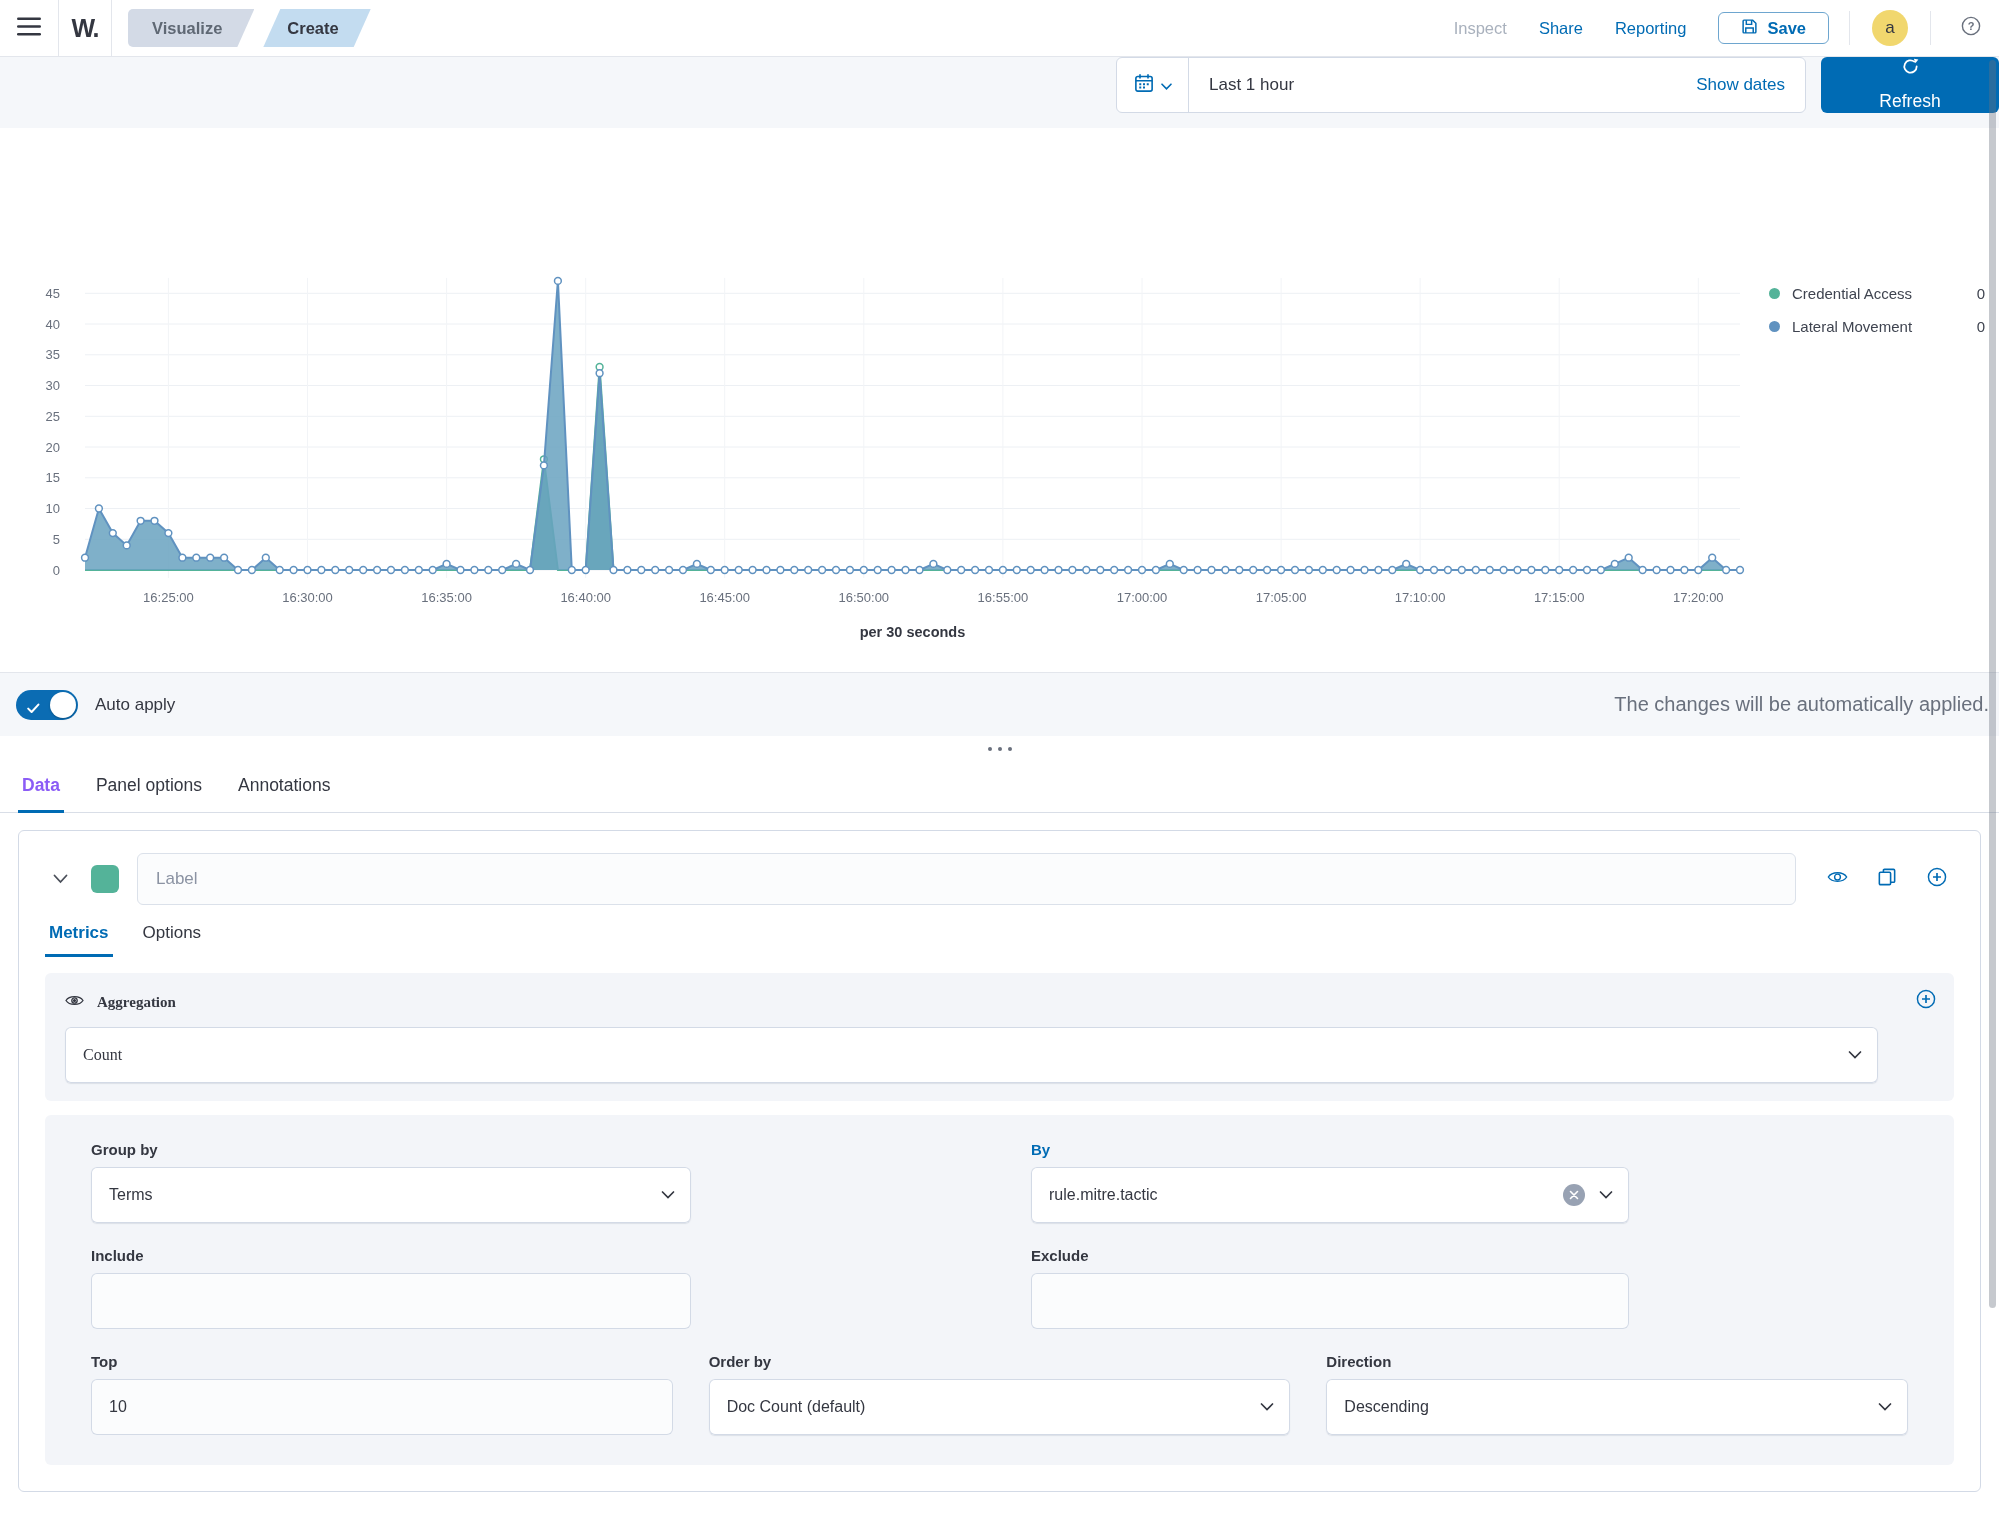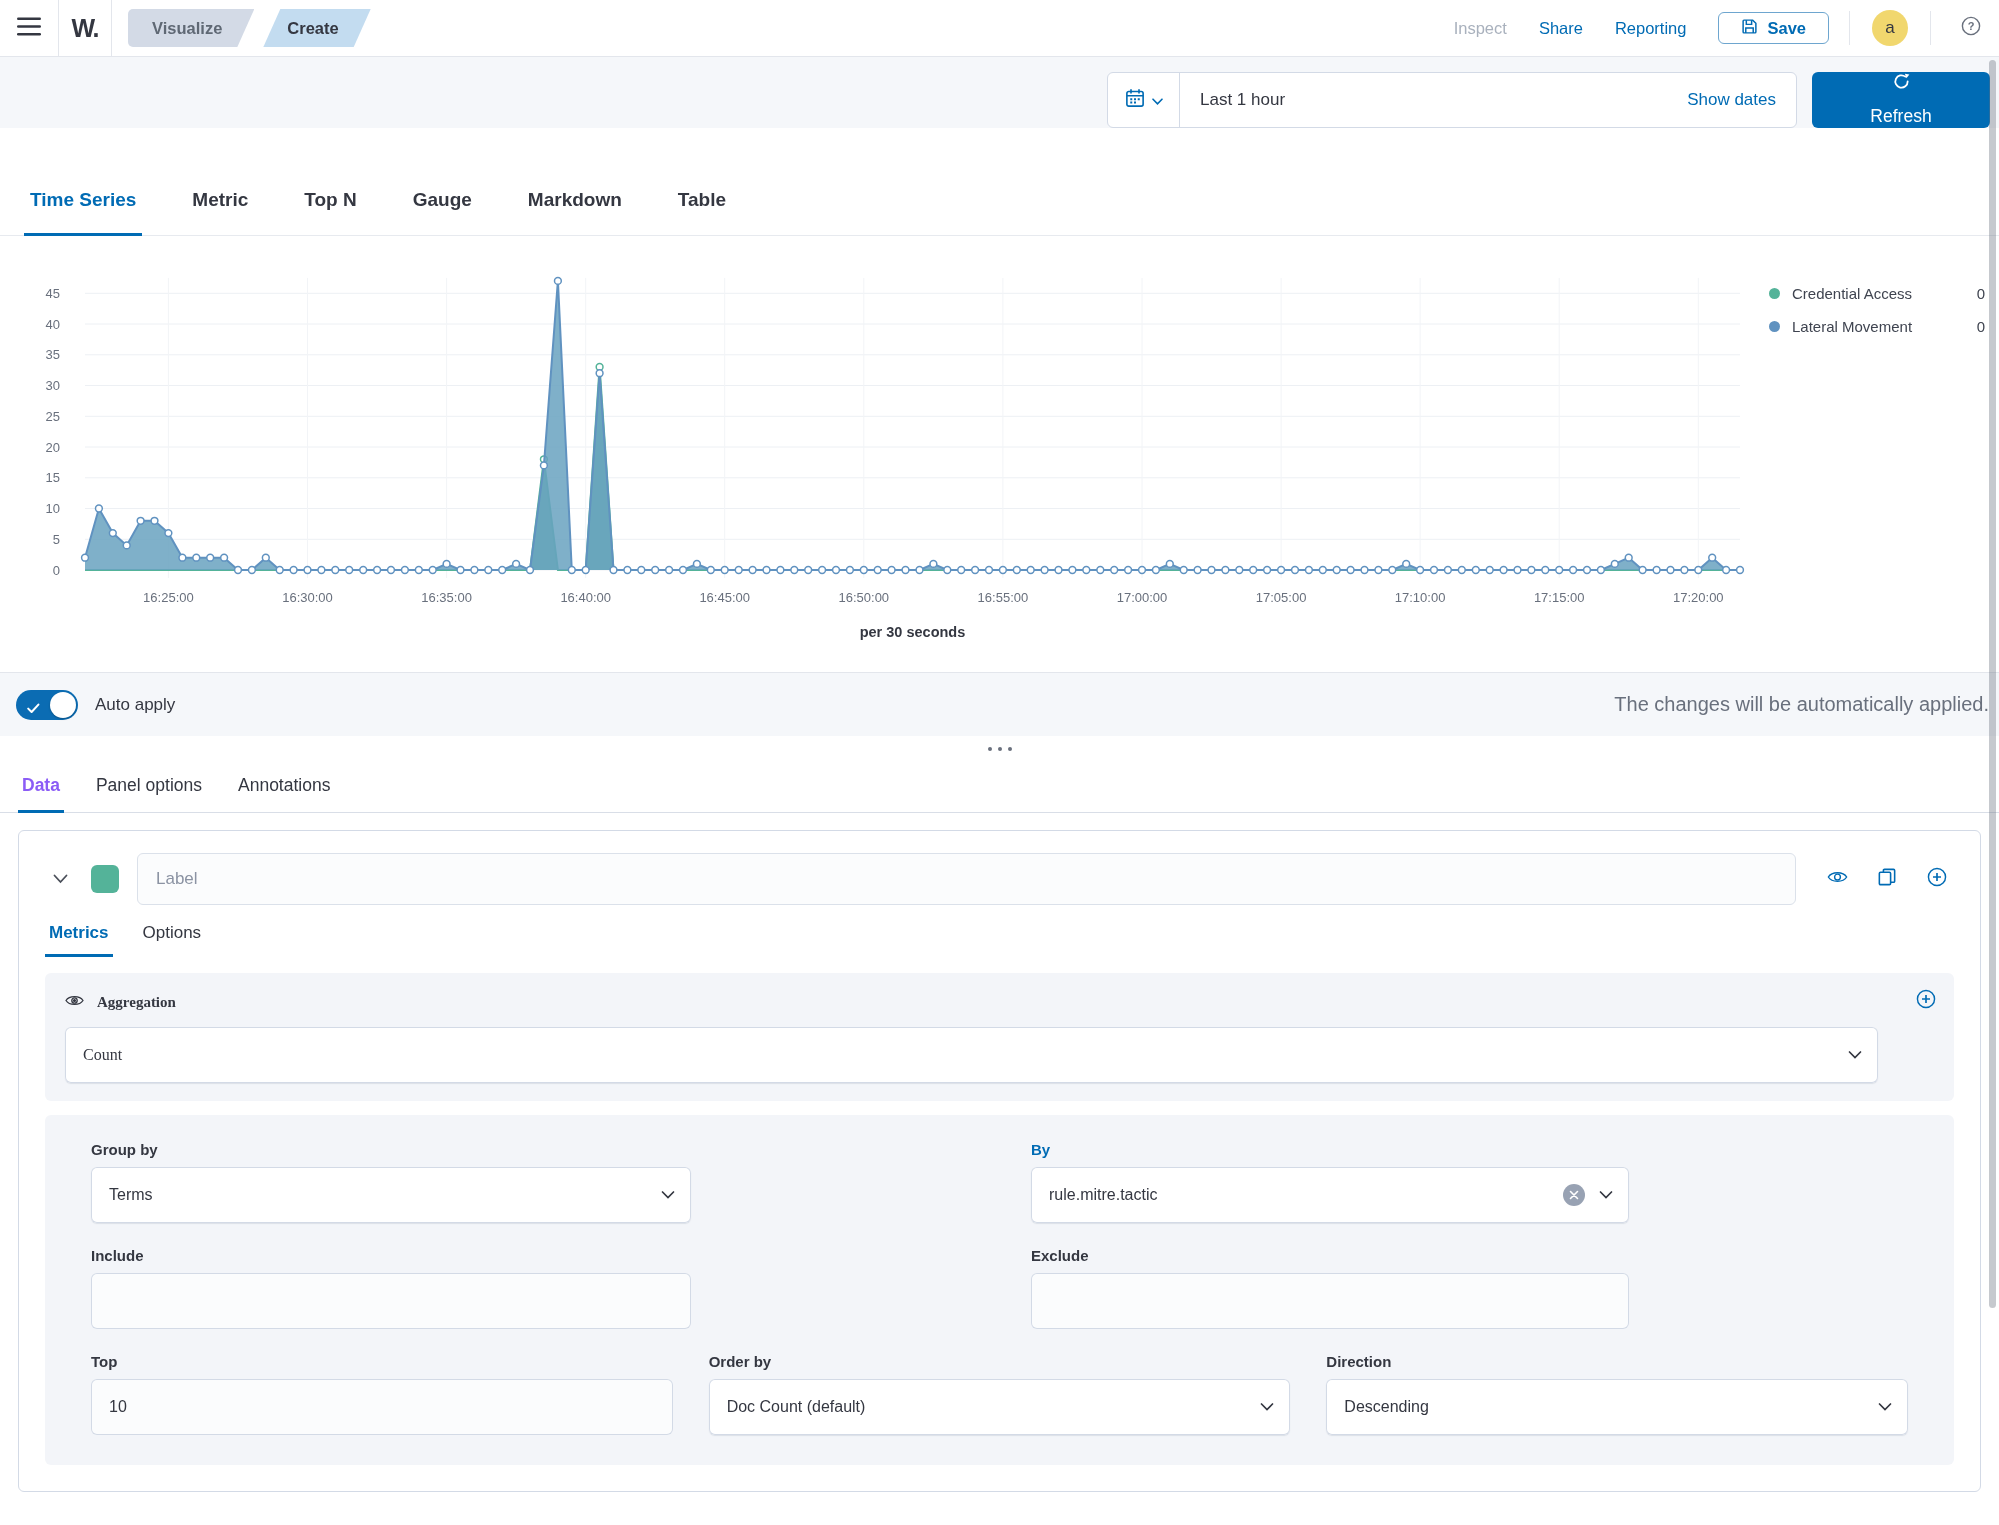--- a/index.html
+++ b/index.html
@@ -24,21 +24,21 @@
   .hdr-link { font-size:16.5px; margin-right:32px; cursor:pointer; white-space:nowrap; }
   .hdr-link.disabled { color:#a9b1bd; cursor:default; }
   .hdr-link.blue { color:#006BB4; }
   .save-btn { display:flex; align-items:center; gap:9px; height:32px; padding:0 22px; border:1px solid #6ea6cf;
               border-radius:6px; color:#006BB4; font-size:16.5px; font-weight:bold; background:#fff; cursor:pointer; }
   .avatar { width:36px; height:36px; border-radius:50%; background:#F1D76E; color:#343741;
             display:flex; align-items:center; justify-content:center; font-size:17px; margin:0 2px; cursor:pointer; }
   .help { width:40px; }
   
   .timebar { position:absolute; top:57px; left:0; right:0; height:71px; background:#f5f7fa;
-             display:flex; align-items:flex-end; justify-content:flex-end; padding-right:9px; }
+             display:flex; align-items:flex-start; justify-content:flex-end; }
   .datepicker { display:flex; align-items:center; width:690px; height:56px; background:#fff;
                 border:1px solid #d3dae6; border-radius:6px; overflow:hidden; }
   .cal-btn { display:flex; align-items:center; justify-content:center; gap:7px; width:72px; height:100%;
              border-right:1px solid #d3dae6; cursor:pointer; }
   .quick-range { font-size:17px; color:#343741; padding-left:20px; }
   .show-dates { margin-left:auto; padding-right:20px; color:#006BB4; font-size:17px; cursor:pointer; white-space:nowrap; }
   .refresh-btn { display:flex; align-items:center; justify-content:center; gap:11px; width:178px; height:56px;
                  margin-left:15px; background:#006BB4; color:#fff; font-size:17.5px; border:none; border-radius:6px; cursor:pointer;flex-direction:column; }
   
   .viztabs { position:absolute; top:128px; left:0; right:0; height:108px; background:#fff;
@@ -189,28 +189,20 @@
       <span>
         <svg width="17" height="17" viewBox="0 0 16 16">
             <path d="M13.8 8 A5.8 5.8 0 1 1 11.6 3.45" fill="none" stroke="#fff" stroke-width="1.7" stroke-linecap="round"></path>
             <path d="M11.2 0.6 L15.4 1.4 L12.6 4.9 Z" fill="#fff"></path>
           </svg>
       </span>
       <span>Refresh</span>
     </button>
   </div>
 
-  <div class="viztabs">
-    <div class="viztab active">Time Series</div>
-    <div class="viztab">Metric</div>
-    <div class="viztab">Top N</div>
-    <div class="viztab">Gauge</div>
-    <div class="viztab">Markdown</div>
-    <div class="viztab">Table</div>
-  </div>
 
   <div class="chart-section">
     <svg id="tsvb-svg" width="1999" height="436" viewBox="0 0 1999 436">
         <g>
           <line x1="85" x2="1740" y1="334.0" y2="334.0" stroke="#edf0f4" stroke-width="1"></line>
           <line x1="85" x2="1740" y1="303.3" y2="303.3" stroke="#edf0f4" stroke-width="1"></line>
           <line x1="85" x2="1740" y1="272.5" y2="272.5" stroke="#edf0f4" stroke-width="1"></line>
           <line x1="85" x2="1740" y1="241.8" y2="241.8" stroke="#edf0f4" stroke-width="1"></line>
           <line x1="85" x2="1740" y1="211.0" y2="211.0" stroke="#edf0f4" stroke-width="1"></line>
           <line x1="85" x2="1740" y1="180.3" y2="180.3" stroke="#edf0f4" stroke-width="1"></line>

